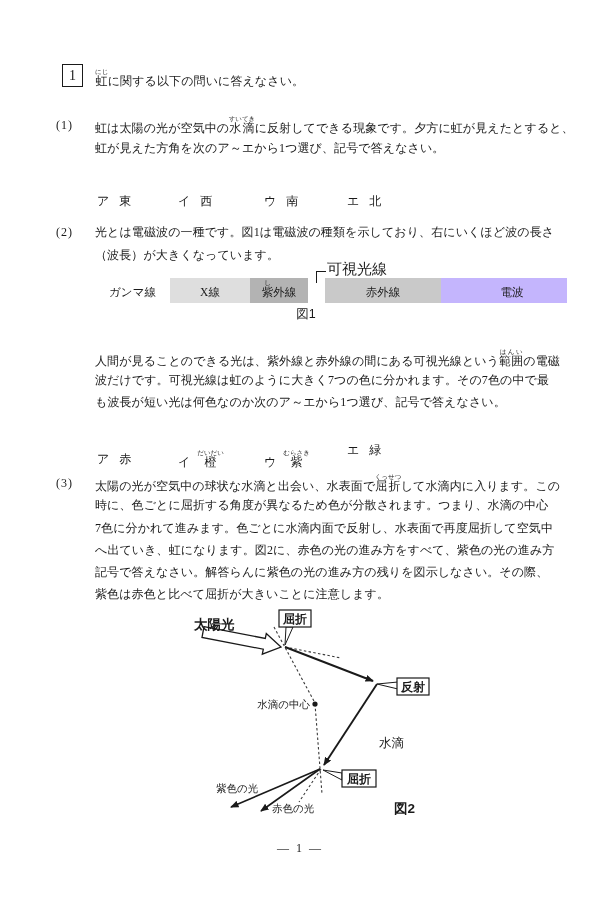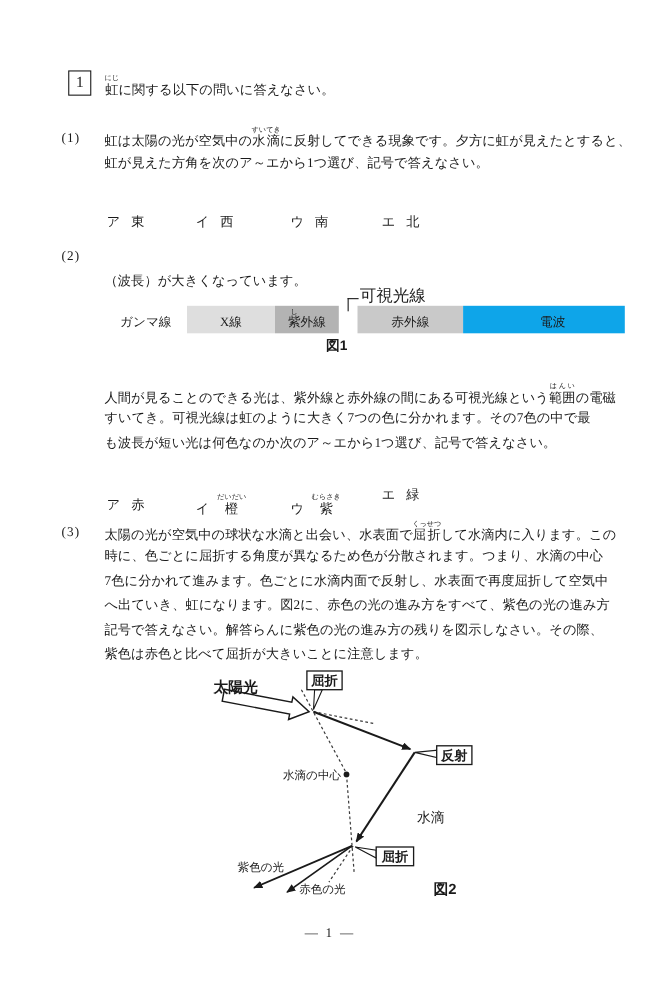--- a/index.html
+++ b/index.html
@@ -22,21 +22,21 @@
   .opt { position:absolute; white-space:nowrap; font-size:12px; line-height:20px;margin-top:16px; }
   .opt-kana { margin-right:10px; }
   
   .fig1-bar { position:absolute; left:95px; top:278px; height:25px; display:flex; }
   .fig1-seg { height:25px; display:flex; align-items:flex-end; justify-content:center; font-size:11.5px; padding-bottom:3px; box-sizing:border-box; }
   .vl-label { position:absolute; left:327px; top:260px; font-size:15px; white-space:nowrap; }
   .vl-bracket { position:absolute; left:316px; top:271px; width:9px; height:11px;
     border-left:1.3px solid #1a1a1a; border-top:1.3px solid #1a1a1a; }
   .fig-caption {
     position:absolute; font-family:"Liberation Sans","DejaVu Sans",sans-serif;
-    font-weight:bold; font-size:12.5px; white-space:nowrap;
+    font-weight:normal; font-size:12.5px; white-space:nowrap;
   }
   .fig1-caption { left:270px; top:306px; width:72px; text-align:center; }
   
   .fig2 { position:absolute; left:148px; top:606px; width:314px; height:218px; }
   .fig2 text { font-family:"Liberation Sans","DejaVu Sans",sans-serif; fill:#1a1a1a; }
   .footer { position:absolute; left:0; top:841px; width:600px; text-align:center;
     font-size:12px; letter-spacing:2px; }
 </style>
 </head>
 <body>
@@ -49,36 +49,37 @@
   <div class="marker" style="top:115px">(1)</div>
   <div class="line" style="top:115px">虹は太陽の光が空気中の<ruby>水滴<rt>すいてき</rt></ruby>に反射してできる現象です。夕方に虹が見えたとすると、</div>
   <div class="line" style="top:138px">虹が見えた方角を次のア～エから1つ選び、記号で答えなさい。</div>
 
   <span class="opt" style="left:97px;top:175px"><span class="opt-kana">ア</span><span>東</span></span>
   <span class="opt" style="left:178px;top:175px"><span class="opt-kana">イ</span><span>西</span></span>
   <span class="opt" style="left:264px;top:175px"><span class="opt-kana">ウ</span><span>南</span></span>
   <span class="opt" style="left:347px;top:175px"><span class="opt-kana">エ</span><span>北</span></span>
 
   <div class="marker" style="top:222px">(2)</div>
+  <div class="line" style="top:222px">光とは電磁波の一種です。図1は電磁波の種類を示しており、右にいくほど波の長さ</div>
   <div class="line" style="top:245px">（波長）が大きくなっています。</div>
 
   <div class="vl-label">可視光線</div>
   <div class="vl-bracket"></div>
   <div class="fig1-bar">
     <div class="fig1-seg" style="width: 75px; background-color: transparent;">ガンマ線</div>
     <div class="fig1-seg" style="width: 80px; background-color: rgb(222, 222, 222);">X線</div>
     <div class="fig1-seg" style="width: 58px; background-color: rgb(179, 179, 179);"><ruby>紫<rt>し</rt></ruby>外線</div>
     <div class="fig1-seg" style="width: 17px; background-color: transparent;"></div>
-    <div class="fig1-seg" style="width: 96px; background-color: rgb(201, 201, 201);">赤外線</div>
-    <div class="fig1-seg" style="width: 147px; background-color: #0ea5e9; padding-left: 16px;">電波</div>
+    <div class="fig1-seg" style="width: 116px; background-color: rgb(201, 201, 201);">赤外線</div>
+    <div class="fig1-seg" style="width: 126px; background-color: #c4b5fd; padding-left: 16px;">電波</div>
   </div>
   <div class="fig-caption fig1-caption">図1</div>
 
   <div class="line" style="top:348px">人間が見ることのできる光は、紫外線と赤外線の間にある可視光線という<ruby>範囲<rt>はんい</rt></ruby>の電磁</div>
-  <div class="line" style="top:370px">すいてき。可視光線は虹のように大きく7つの色に分かれます。その7色の中で最</div>
+  <div class="line" style="top:370px">波だけです。可視光線は虹のように大きく7つの色に分かれます。その7色の中で最</div>
   <div class="line" style="top:392px">も波長が短い光は何色なのか次のア～エから1つ選び、記号で答えなさい。</div>
 
   <span class="opt" style="left:97px;top:433px"><span class="opt-kana">ア</span><span>赤</span></span>
   <span class="opt" style="left:178px;top:433px"><span class="opt-kana">イ</span><span><ruby>橙<rt>だいだい</rt></ruby></span></span>
   <span class="opt" style="left:264px;top:433px"><span class="opt-kana">ウ</span><span><ruby>紫<rt>むらさき</rt></ruby></span></span>
   <span class="opt" style="left:347px;top:424px"><span class="opt-kana">エ</span><span>緑</span></span>
 
   <div class="marker" style="top:473px">(3)</div>
   <div class="line" style="top:473px">太陽の光が空気中の球状な水滴と出会い、水表面で<ruby>屈折<rt>くっせつ</rt></ruby>して水滴内に入ります。この</div>
   <div class="line" style="top:495px">時に、色ごとに屈折する角度が異なるため色が分散されます。つまり、水滴の中心</div>

